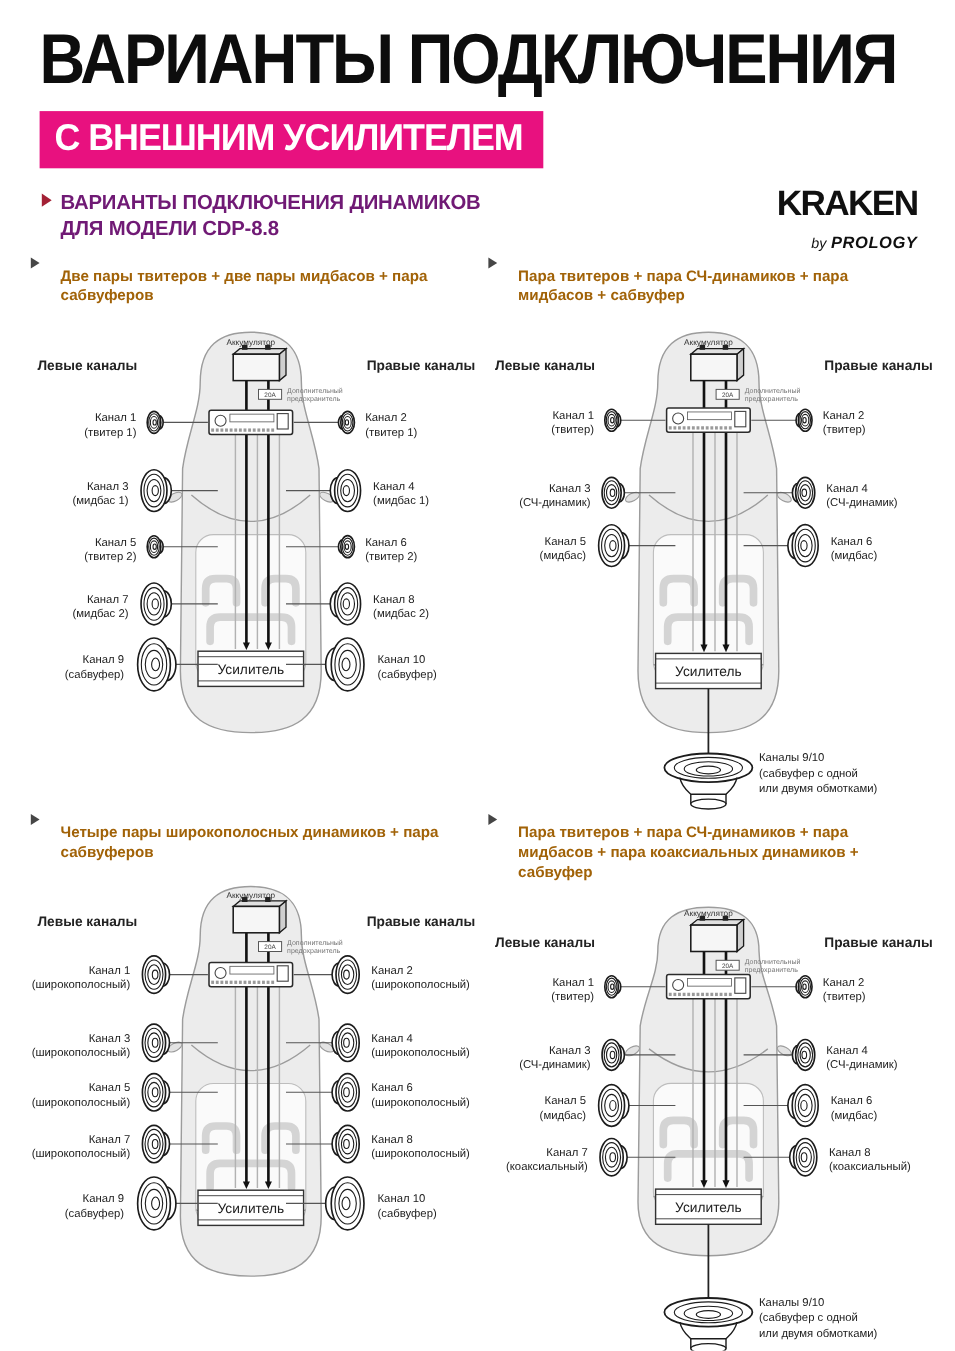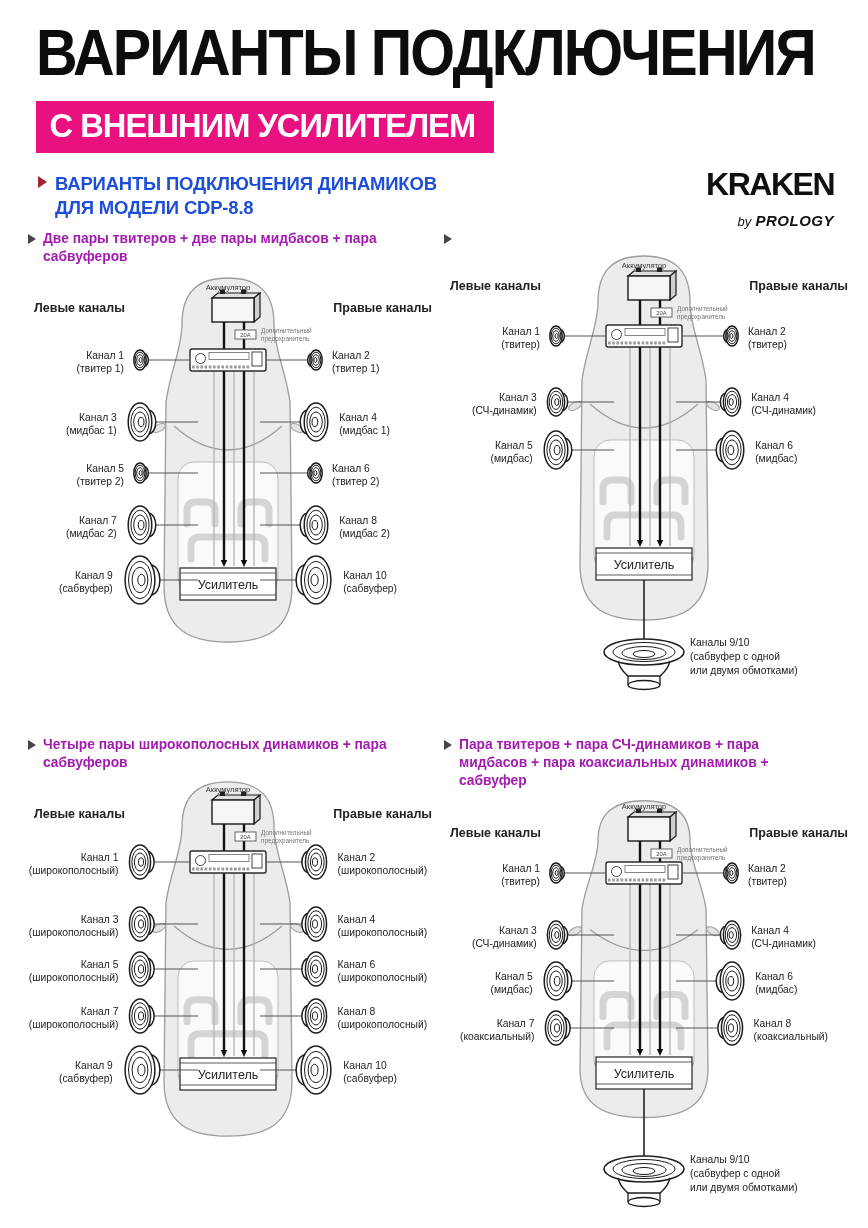--- a/index.html
+++ b/index.html
@@ -8,33 +8,33 @@
   .main-title{position:absolute;left:36px;top:16px;margin:0;font-size:64px;font-weight:bold;
         color:#0d0d0d;letter-spacing:-2px;white-space:nowrap;transform:scaleX(.9);
         transform-origin:left center;}
   .banner{position:absolute;left:36px;top:101px;background:#e8117f;color:#fff;font-size:34px;
         font-weight:bold;padding:5px 20px 8px 14px;letter-spacing:-1px;white-space:nowrap;
         transform:scaleX(.96);transform-origin:left center;}
   .section{position:absolute;left:38px;top:172px;display:flex;gap:8px;}
   .bullet{width:0;height:0;border-style:solid;flex:none;}
   .bullet-red{border-width:6px 0 6px 9px;border-color:transparent transparent transparent #a32135;margin-top:4px;}
   .bullet-gray{border-width:5px 0 5px 8px;border-color:transparent transparent transparent #464646;margin-top:4px;}
-  .section-title{font-size:18.5px;font-weight:bold;color:#1d4ed8;line-height:1.3;letter-spacing:-.2px;}
+  .section-title{font-size:18.5px;font-weight:bold;color:#701a75;line-height:1.3;letter-spacing:-.2px;}
   .logo{position:absolute;right:26px;top:168px;text-align:right;color:#101010;}
   .kraken{font-size:32px;font-weight:900;letter-spacing:-1.5px;line-height:1;text-align:center;}
   .byline{font-size:15px;font-style:italic;margin-top:12px;}
   .byline .by{font-weight:normal;font-size:13px;font-style:italic;}
   .prology{font-weight:bold;letter-spacing:.5px;}
   .quad{position:absolute;}
   #q0{left:28px;top:230px;width:406px;}
   #q1{left:444px;top:230px;width:418px;}
   #q2{left:28px;top:736px;width:406px;}
   #q3{left:444px;top:736px;width:418px;}
   .quad-head{display:flex;gap:7px;}
-  .quad-title{margin:0;font-size:13.8px;font-weight:bold;color:#a21caf;line-height:1.32;max-width:372px;}
+  .quad-title{margin:12px;font-size:13.8px;font-weight:bold;color:#a16207;line-height:1.32;max-width:372px;}
   .svg-holder{margin-top:6px;width:410px;}
   .svg-holder svg{display:block;}
 </style>
 </head>
 <body>
 
 <div class="page">
 
   <h1 class="main-title">ВАРИАНТЫ ПОДКЛЮЧЕНИЯ</h1>
 
@@ -230,20 +230,21 @@
           <text x="315.2" y="320" text-anchor="start" font-size="10.3" font-weight="normal" fill="#222">(сабвуфер)</text>
           <text x="6" y="40" text-anchor="start" font-size="12.5" font-weight="bold" fill="#222">Левые каналы</text>
           <text x="404" y="40" text-anchor="end" font-size="12.5" font-weight="bold" fill="#222">Правые каналы</text>
         </svg>
       </div>
   </section>
 
   <section class="quad" id="q1">
     <div class="quad-head">
       <span class="bullet bullet-gray"></span>
+      <p class="quad-title">Пара твитеров + пара СЧ-динамиков + пара мидбасов + сабвуфер</p>
     </div>
     <div class="svg-holder">
         <svg viewBox="0 0 410 448" width="410" height="448" font-family="&quot;Liberation Sans&quot;,&quot;DejaVu Sans&quot;,sans-serif">
           <g>
             <path d="M154 52 C154 18 172 6 200 6 C228 6 246 18 246 52
    C246 76 258 100 262 130 L264 314 C264 358 238 370 200 370
    C162 370 136 358 136 314 L138 130 C142 100 154 76 154 52 Z" fill="#ececec" stroke="#9c9c9c" stroke-width="1.3"></path>
             <ellipse cx="131" cy="156" rx="7" ry="3.5" transform="rotate(-28 131 156)" fill="#e3e3e3" stroke="#9c9c9c" stroke-width="1"></ellipse>
             <ellipse cx="269" cy="156" rx="7" ry="3.5" transform="rotate(28 269 156)" fill="#e3e3e3" stroke="#9c9c9c" stroke-width="1"></ellipse>
             <path d="M146 154 Q200 202 254 154" fill="none" stroke="#9c9c9c" stroke-width="1.2"></path>

